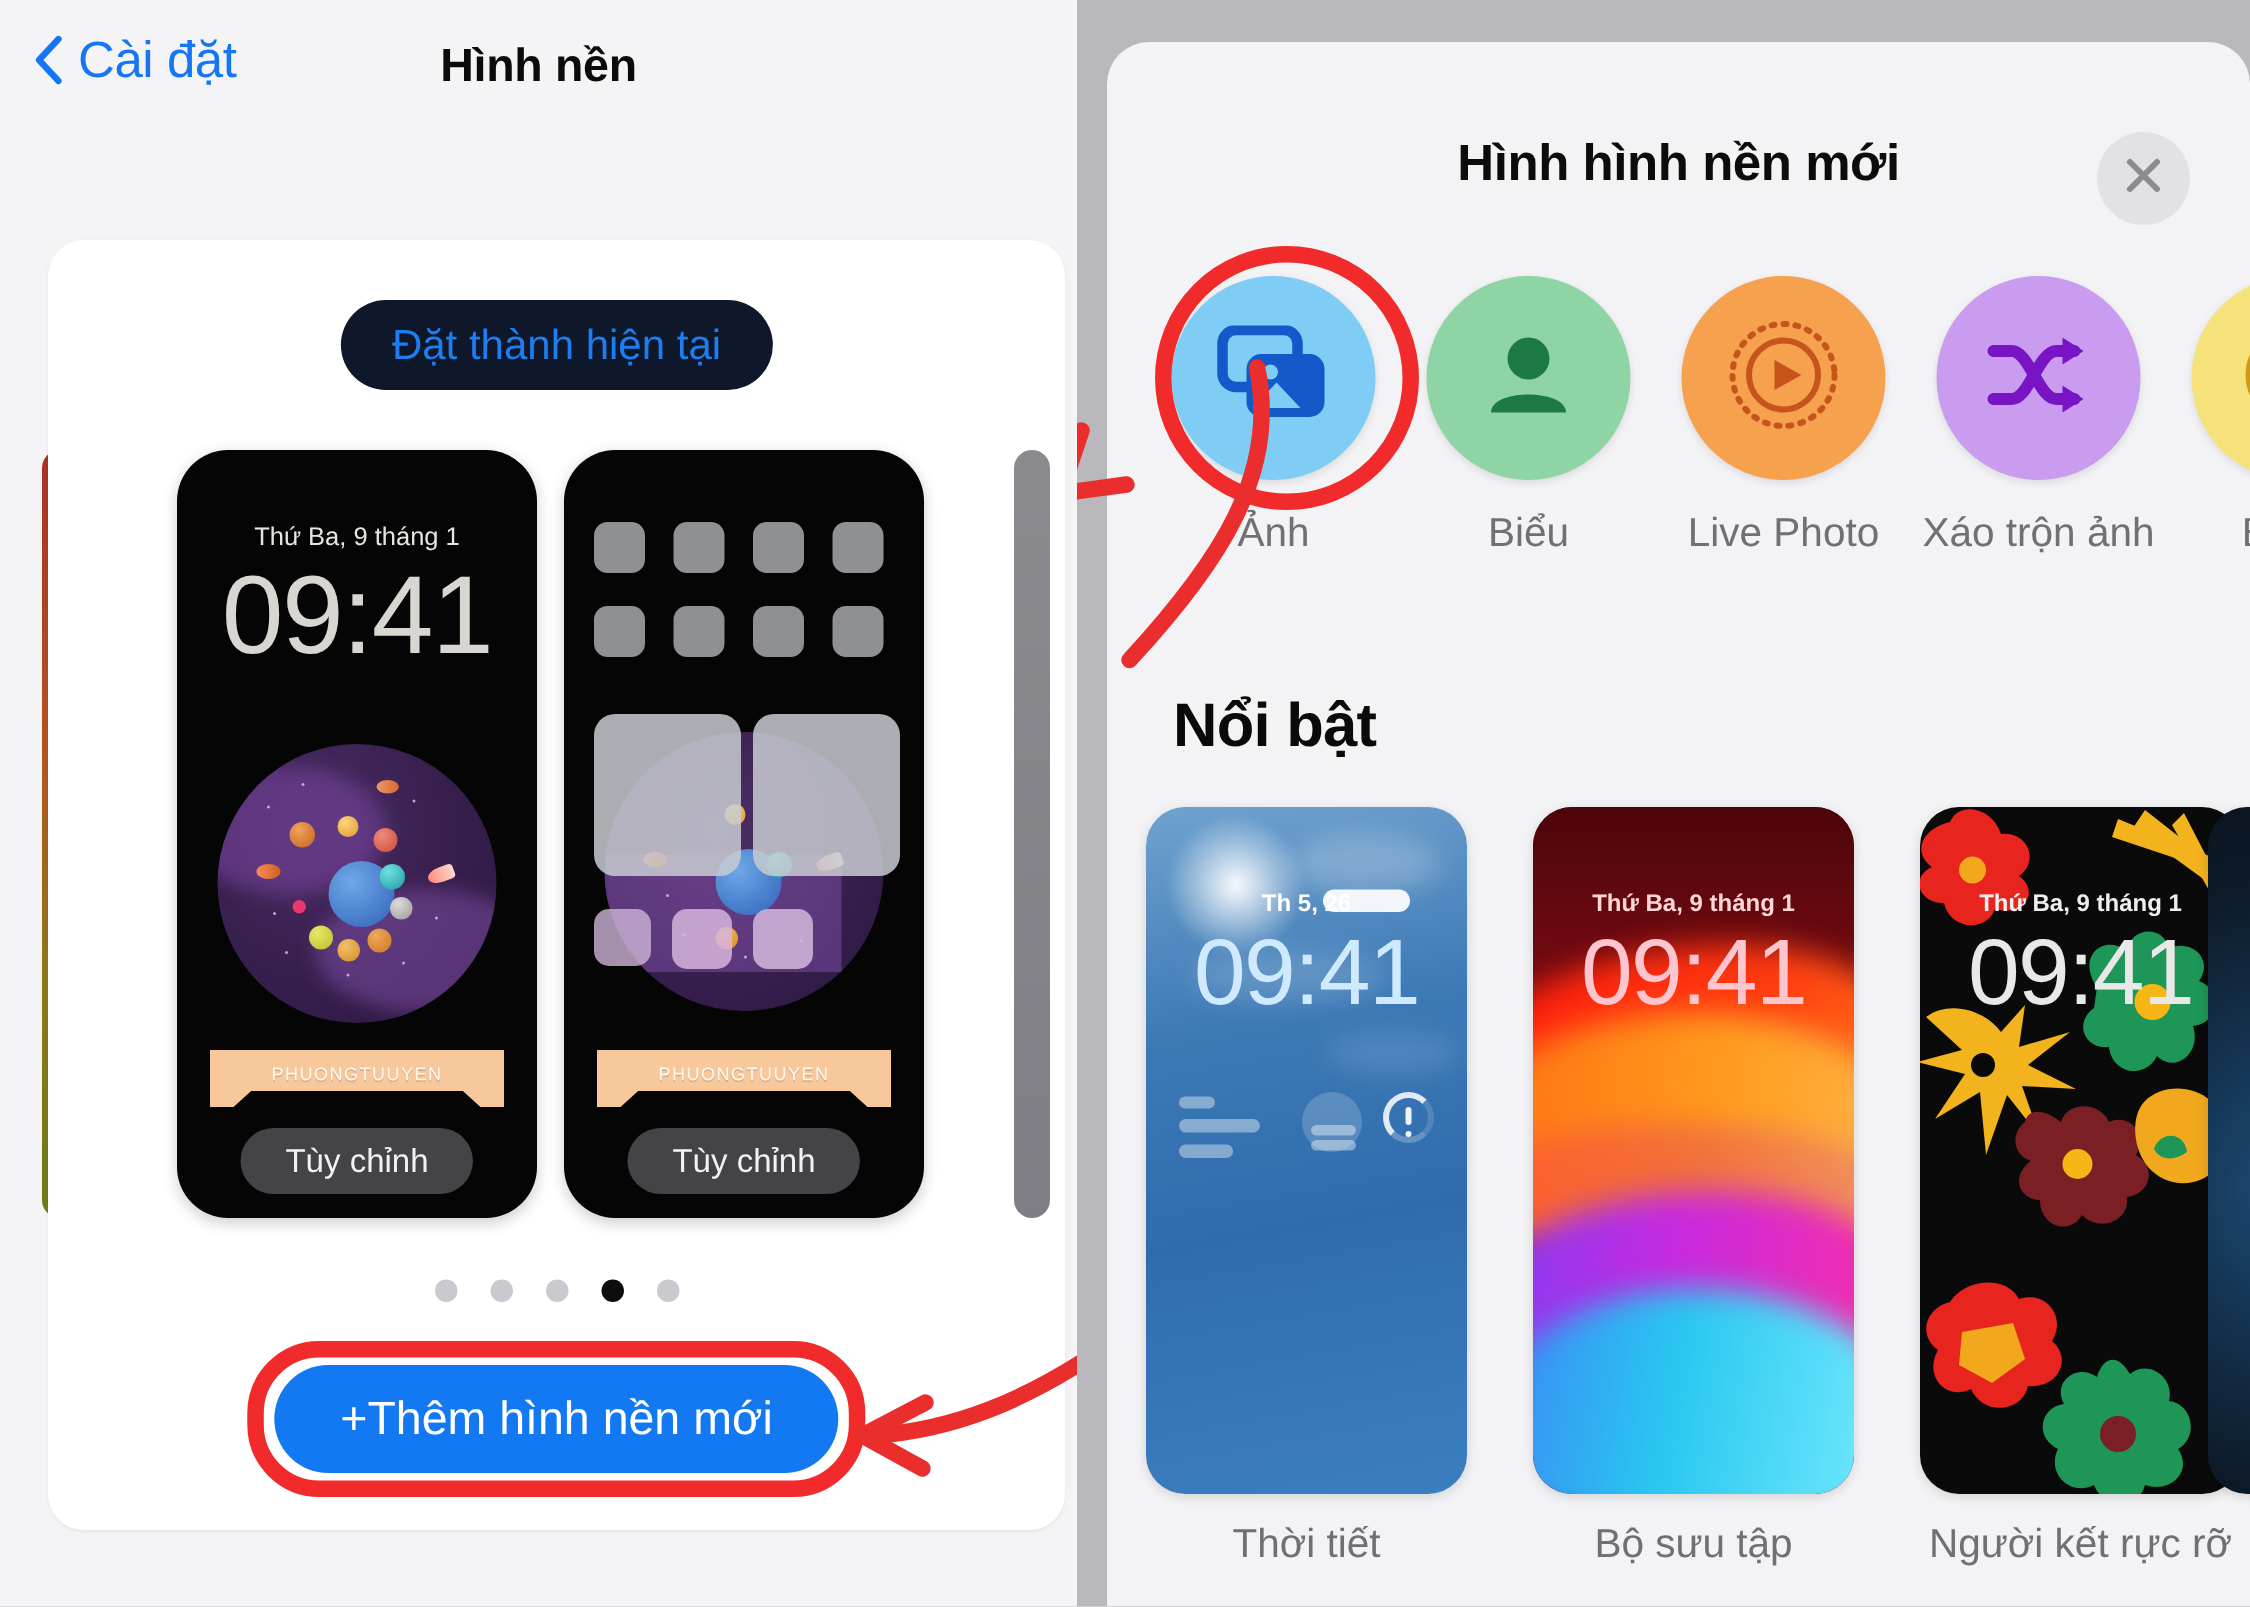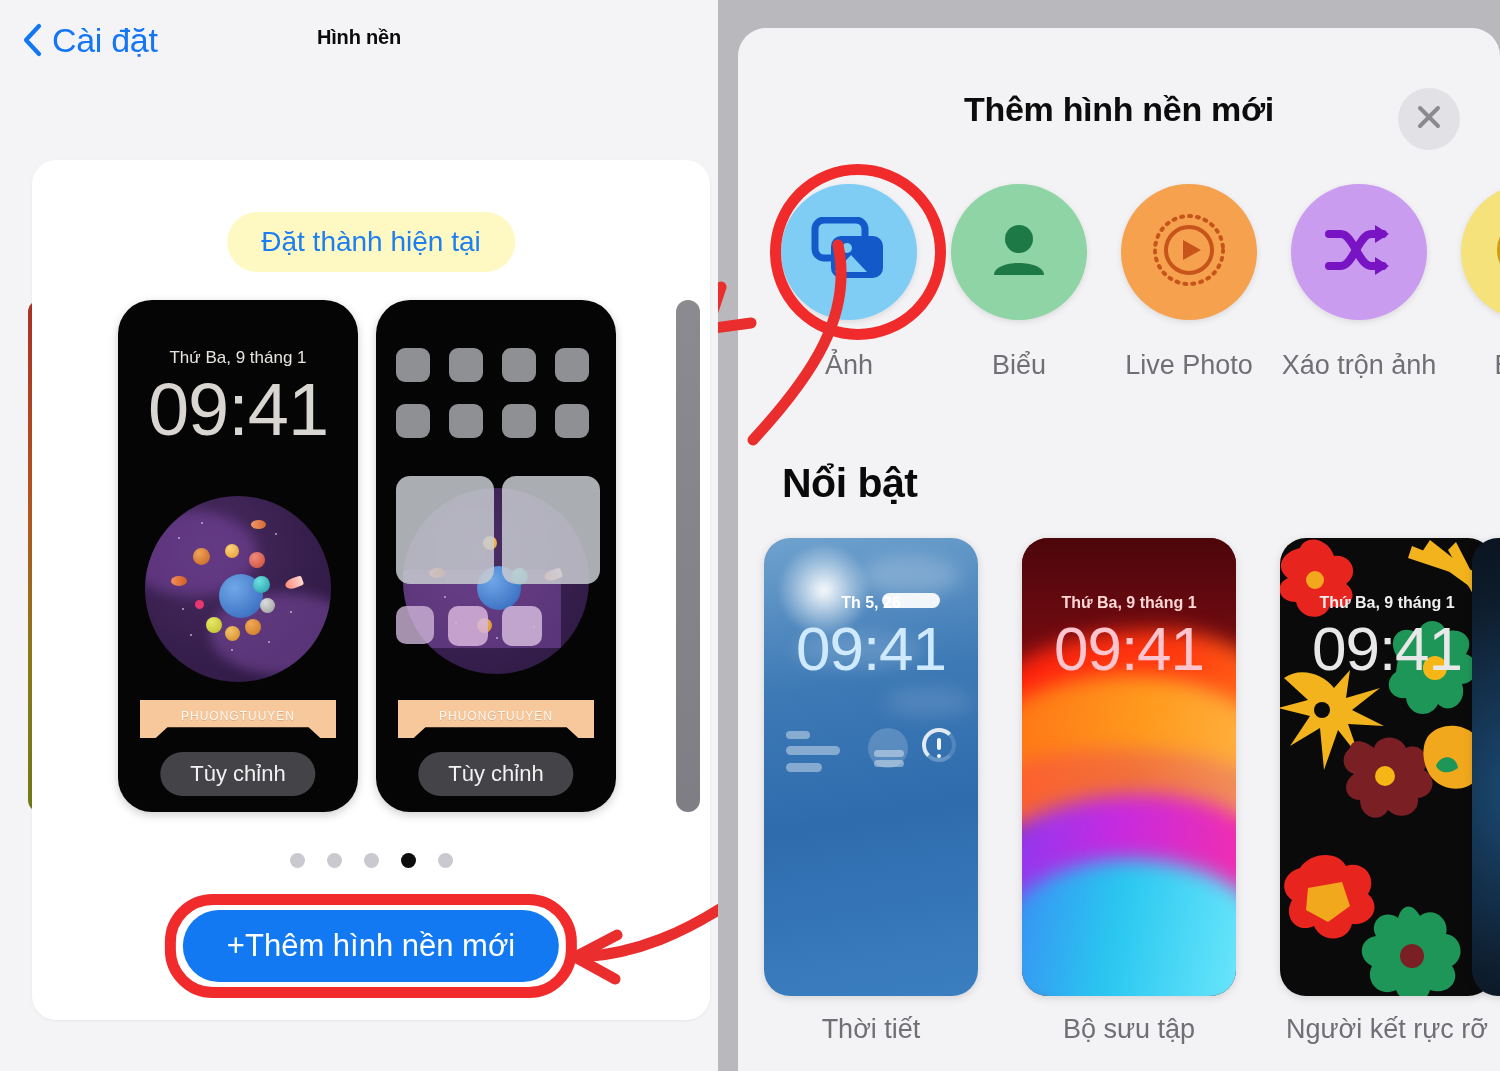--- a/index.html
+++ b/index.html
@@ -30,37 +30,37 @@
   .chev{
     width:20px; height:34px; position:relative; flex:0 0 20px;
   }
   .chev svg{ display:block; }
   .back-label{
     font-size:34px; color:#1476f5; letter-spacing:-0.3px;
     line-height:36px;
   }
   .nav-title{
     position:absolute; left:0; right:0; top:26px;
-    text-align:center; font-size:20px; font-weight:700;
+    text-align:center; font-size:31px; font-weight:700;
     color:#0b0b0c; letter-spacing:-0.2px;
     width:718px;
   }
 
   
   .white-card{
     position:absolute; left:32px; top:160px;
     width:678px; height:860px;
     background:#ffffff;
     border-radius:24px;
     box-shadow:0 1px 3px rgba(0,0,0,.06);
     overflow:visible;
   }
   .set-current{
-    position:absolute; top:52px; left:50%; transform:translateX(-50%);
-    background:#fef9c3;
+    position:absolute; top:40px; left:50%; transform:translateX(-50%);
+    background:#0f172a;
     color:#1c7ef0;
     font-size:28px;
     padding:14px 34px;
     border-radius:34px;
     white-space:nowrap;
     cursor:pointer;
   }
 
   
   .previews{
@@ -213,21 +213,21 @@
     flex:0 0 170px;
     display:flex; flex-direction:column; align-items:center;
     cursor:pointer;
   }
   .cat-circle{
     width:136px; height:136px; border-radius:50%;
     display:flex; align-items:center; justify-content:center;
     box-shadow:0 2px 6px rgba(0,0,0,.10);
   }
   .cat-label{
-    margin-top:28px; font-size:27px; color:#6f6f75;
+    margin-top:18px; font-size:27px; color:#6f6f75;
     text-align:left; line-height:34px; max-width:160px;
   }
   .cat-hl{
     position:absolute; left:32px; top:-20px;
     width:176px; height:176px;
     border:11px solid #f12b2b; border-radius:50%;
     pointer-events:none;
   }
 
   .section-title{
@@ -430,21 +430,21 @@
 
     <svg class="arrow-svg" style="left:545px;top:895px;width:185px;height:95px;" viewBox="0 0 185 95">
       <path d="M178 12 C140 36, 95 58, 38 62" fill="none" stroke="#ea2d2d" stroke-width="11" stroke-linecap="round"></path>
       <path d="M72 40 L30 62 L70 84" fill="none" stroke="#ea2d2d" stroke-width="11" stroke-linecap="round" stroke-linejoin="round"></path>
     </svg>
   </div>
 
   <div class="right-pane">
     <div class="sheet">
 
-      <div class="sheet-title">Thêm hình nền mới</div>
+      <div class="sheet-title">Hình hình nền mới</div>
 
       <div class="close-btn">
         <span>
           <svg width="32" height="32" viewBox="0 0 32 32">
             <path d="M7 7 L25 25 M25 7 L7 25" stroke="#8a8a8f" stroke-width="4" stroke-linecap="round"></path>
           </svg>
         </span>
       </div>
 
       <div class="cat-row">

